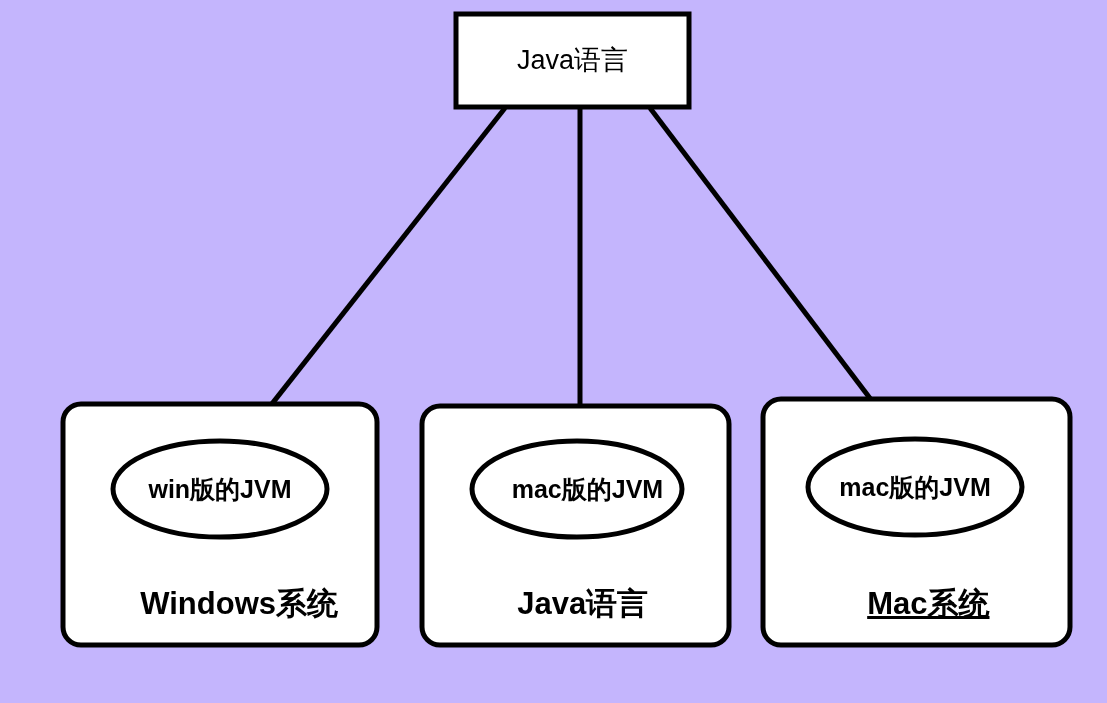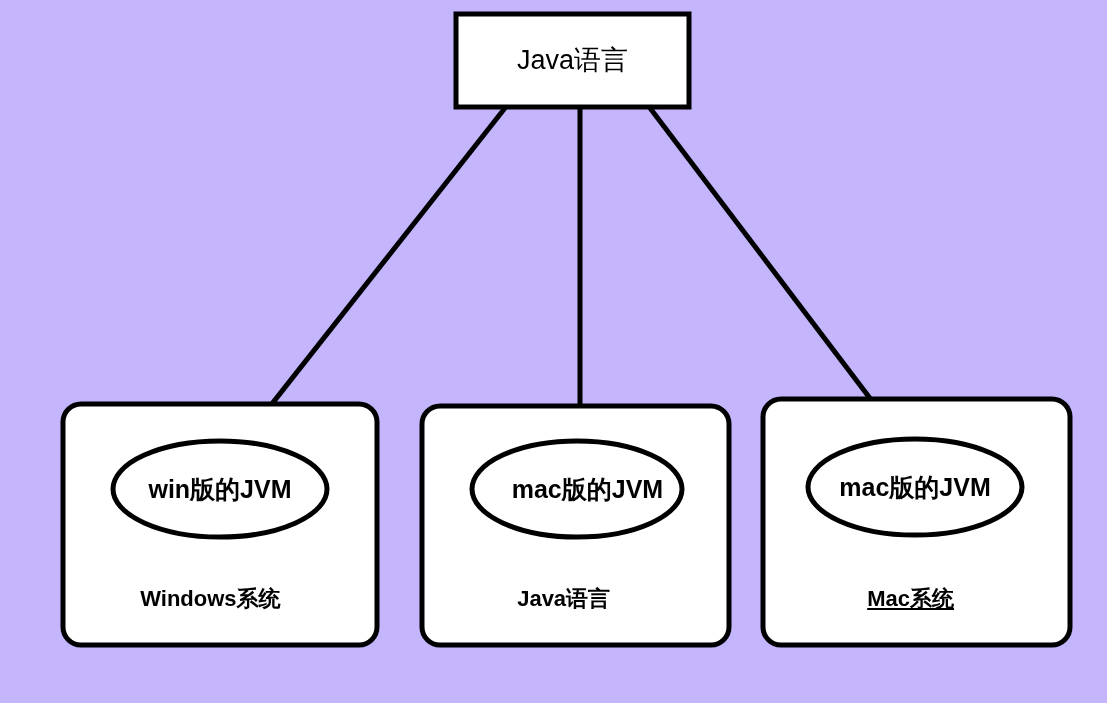--- a/index.html
+++ b/index.html
@@ -33,21 +33,21 @@
     line-height: 1;
   }
   .root-label {
     font-size: 27px;
     font-weight: normal;
   }
   .jvm-label {
     font-size: 25px;
   }
   .os-label {
-    font-size: 22px;
+    font-size: 31px;
   }
 </style>
 </head>
 <body>
 
 <div id="canvas">
 
   <svg id="diagram-svg" viewBox="0 0 1107 703">
     <defs>
       <marker id="arrow" markerWidth="10" markerHeight="10" refX="7.5" refY="4" orient="auto" markerUnits="strokeWidth">

